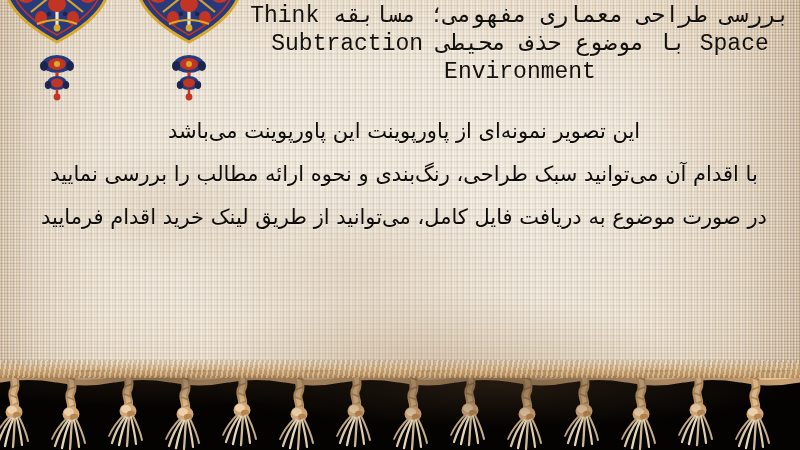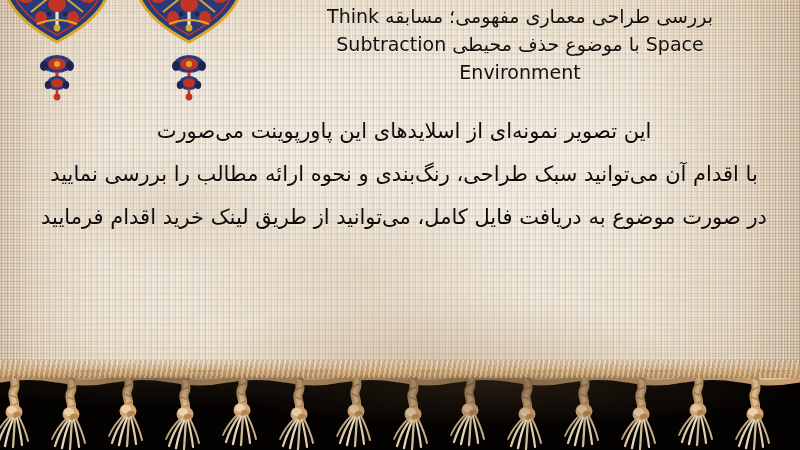--- a/index.html
+++ b/index.html
@@ -107,26 +107,27 @@
   
   .title-block {
     position: absolute;
     left: 250px;
     top: 2px;
     width: 540px;
     text-align: center;
     direction: rtl;
   }
   .title-line {
-    font-size: 19px;
+    font-size: 23px;
     line-height: 28px;
     color: #14100c;
     font-weight: 400;
     white-space: nowrap;
     text-shadow: 0 1px 0 rgba(255,255,255,0.30);
+    font-family: Liberation Mono, monospace;
   }
   .title-line.l3 { direction: ltr; }
 
   .body-block {
     position: absolute;
     left: 20px;
     top: 110px;
     width: 768px;
     text-align: center;
     direction: rtl;
@@ -271,21 +272,21 @@
     </g>
   </svg>
 
   <div class="title-block">
     <div class="title-line l1">بررسی طراحی معماری مفهومی؛ مسابقه Think</div>
     <div class="title-line l2">Space با موضوع حذف محیطی Subtraction</div>
     <div class="title-line l3">Environment</div>
   </div>
 
   <div class="body-block">
-    <div class="body-line">این تصویر نمونه‌ای از اسلایدهای این پاورپوینت می‌صورت</div>
+    <div class="body-line">این تصویر نمونه‌ای از پاورپوینت این پاورپوینت می‌باشد</div>
     <div class="body-line">با اقدام آن می‌توانید سبک طراحی، رنگ‌بندی و نحوه ارائه مطالب را بررسی نمایید</div>
     <div class="body-line">در صورت موضوع به دریافت فایل کامل، می‌توانید از طریق لینک خرید اقدام فرمایید</div>
   </div>
 
   <div class="fringe-band">
     <svg width="800" height="80" viewBox="0 0 800 80">
       <defs>
         <g id="tassel">
 
           <path d="M0,-8 C-4,0 4,8 0,16 C-4,22 3,28 0,34" stroke="#c69a66" stroke-width="9" fill="none" stroke-linecap="round"></path>

